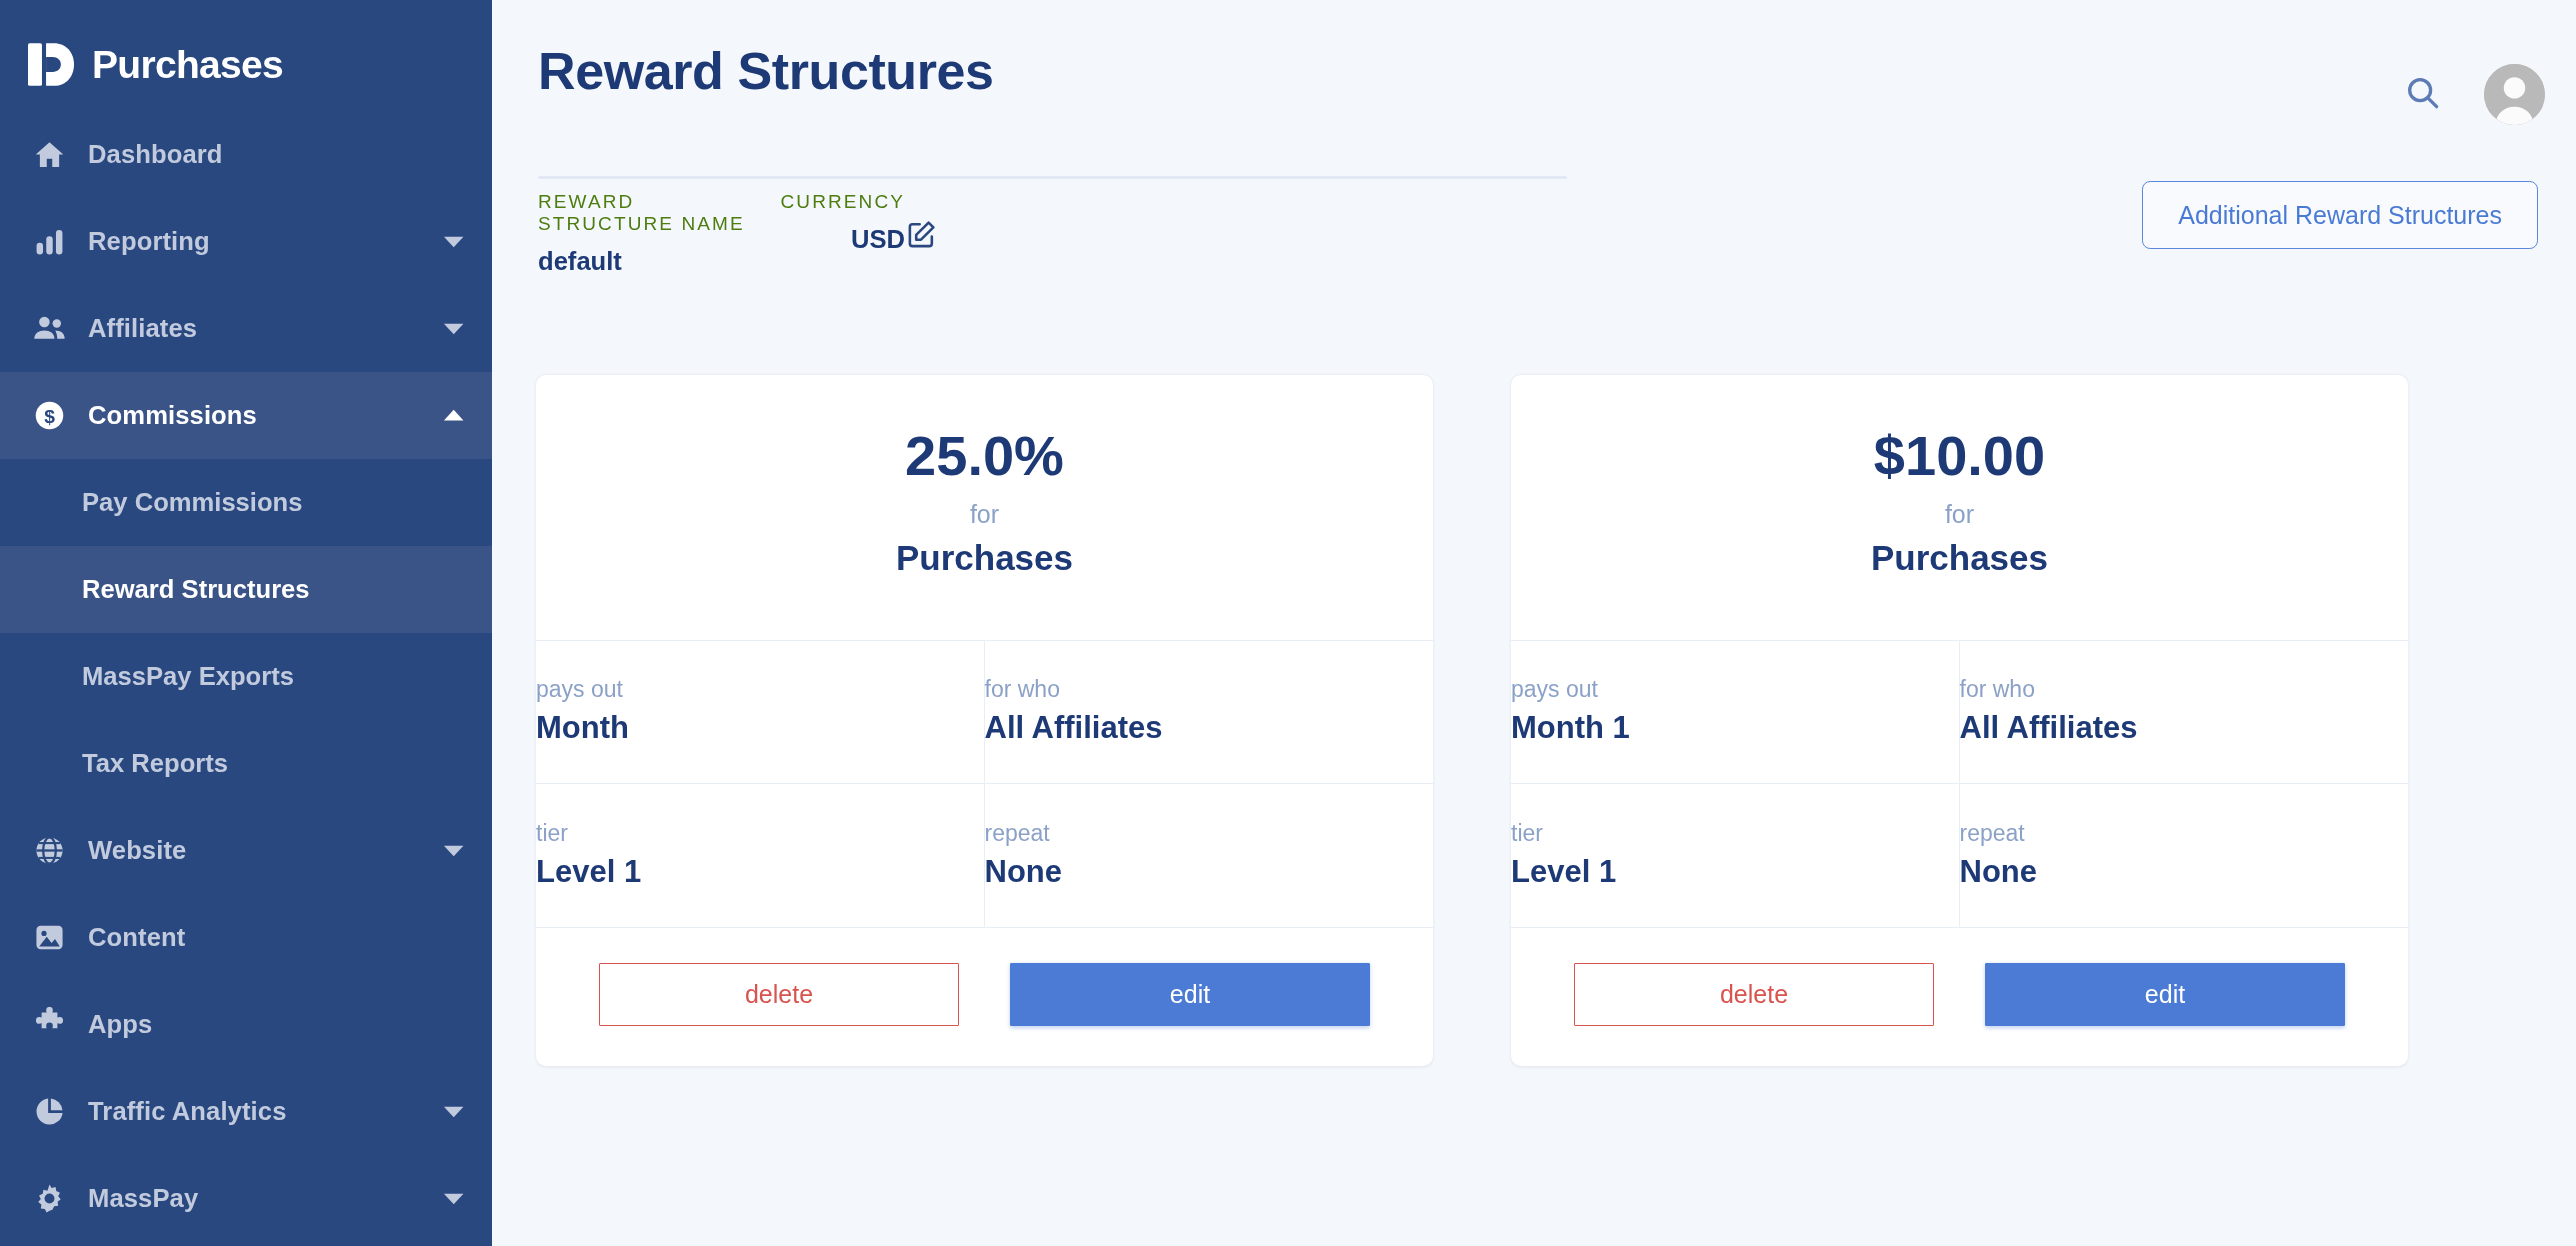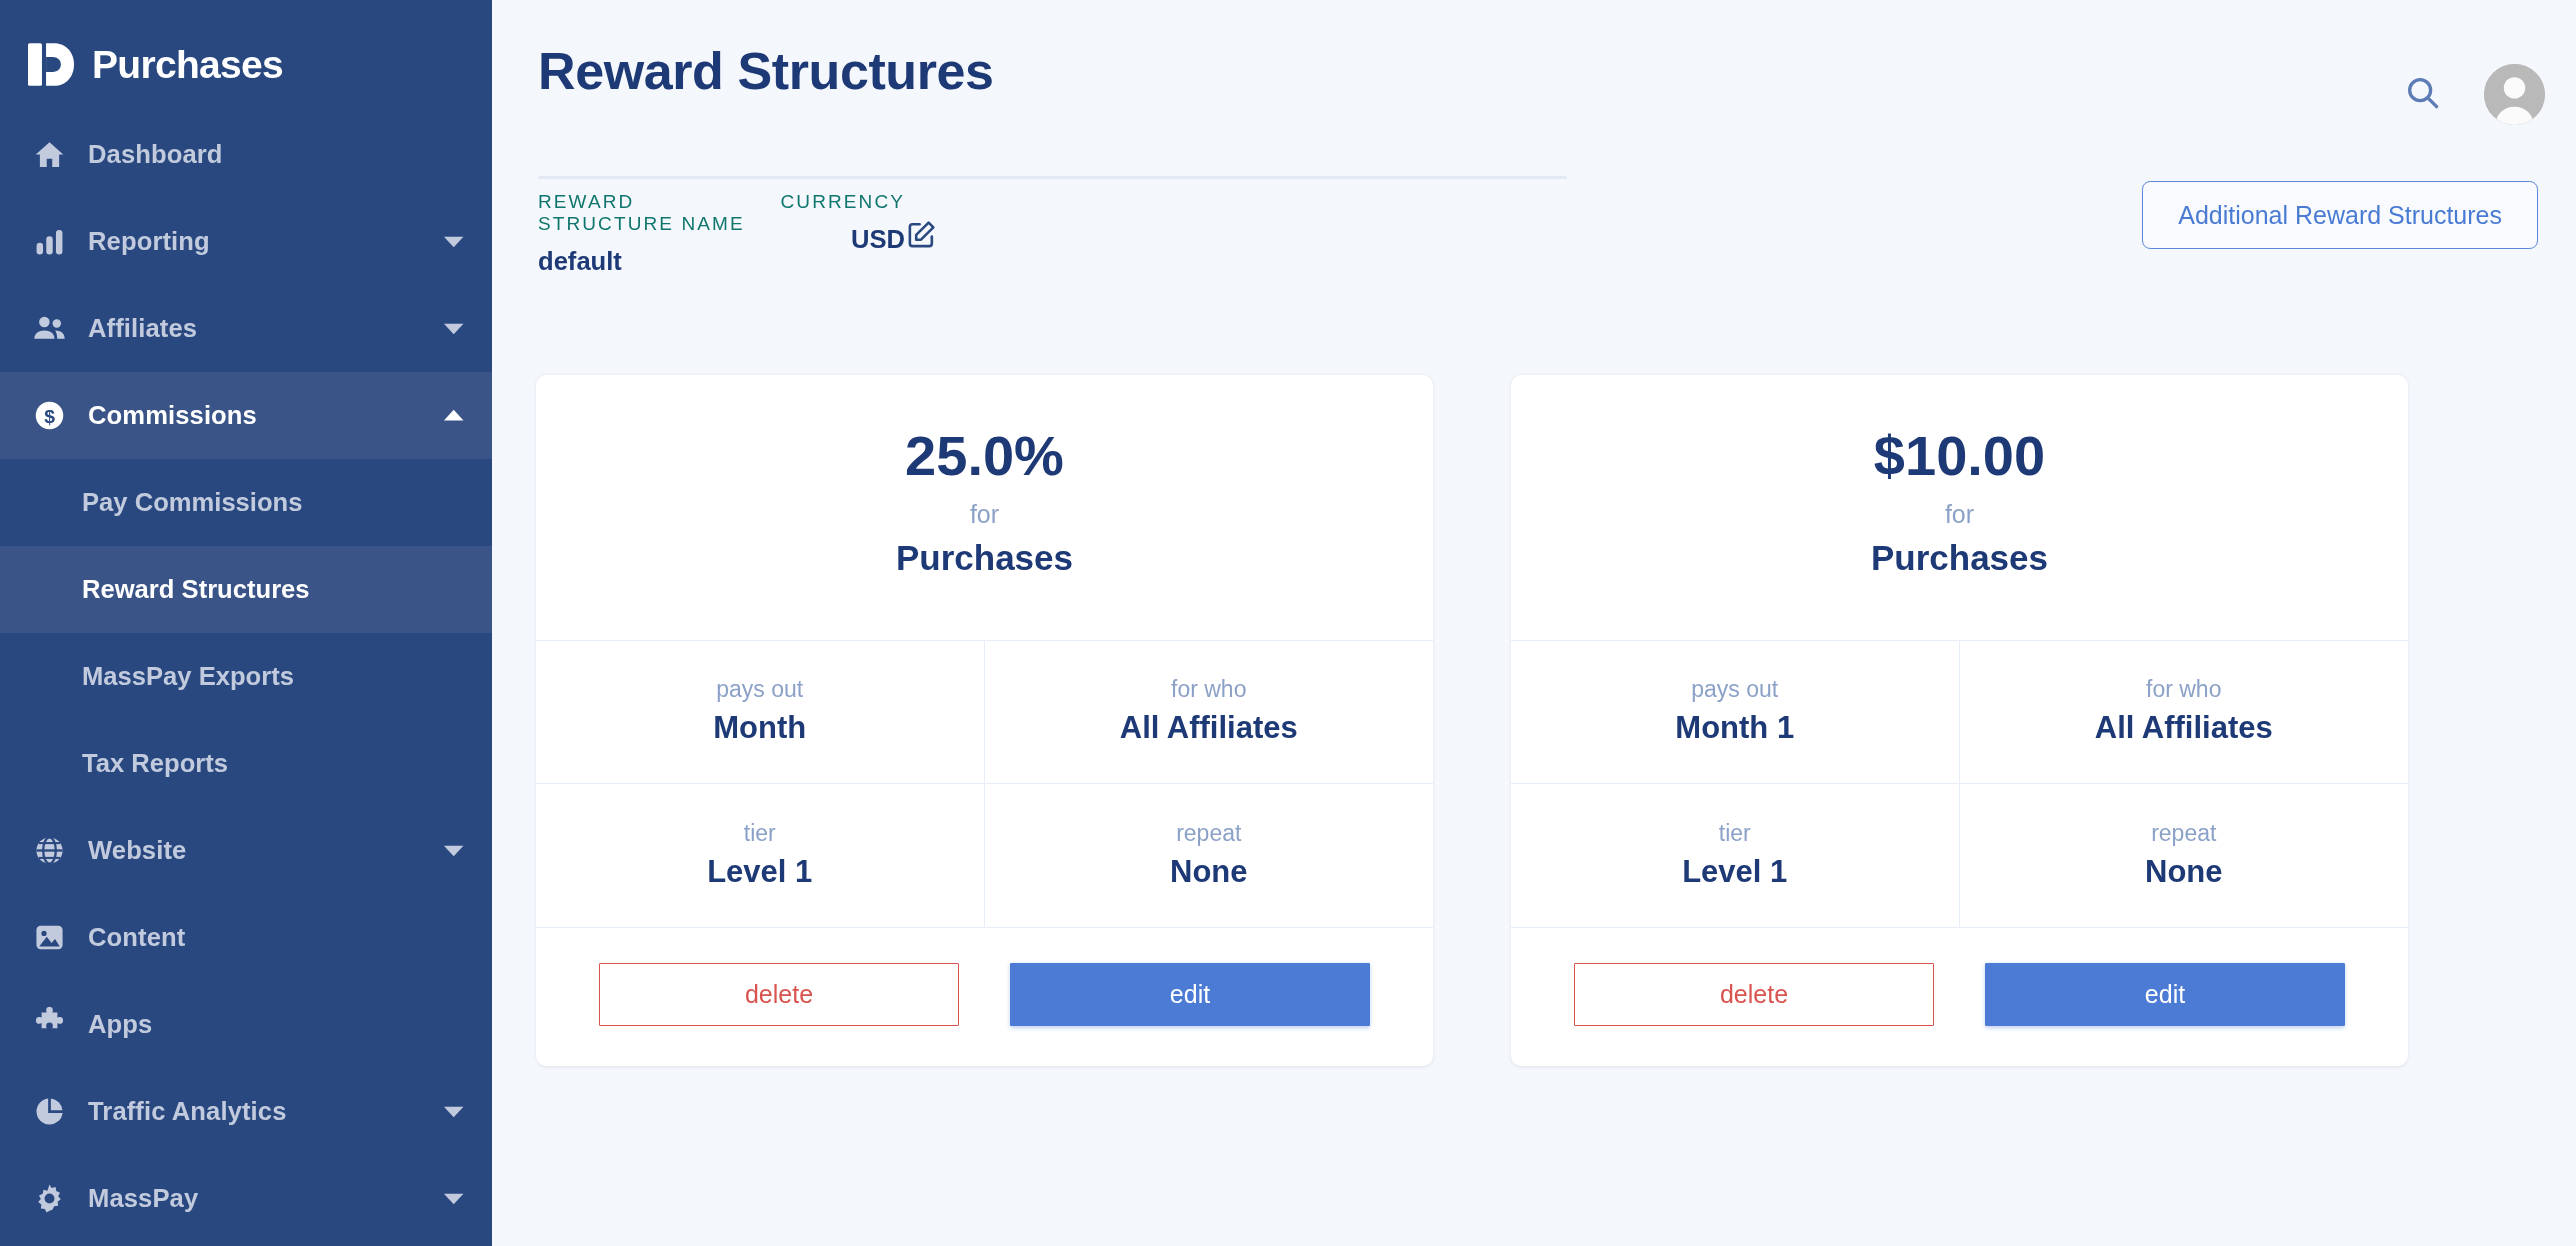--- a/index.html
+++ b/index.html
@@ -147,21 +147,21 @@
     top: 191px;
     display: flex;
     align-items: flex-start;
   }
   .meta-block { display: flex; flex-direction: column; }
   .meta-block.name { width: 214px; }
   .meta-block.currency { width: 153px; text-align: right; }
   .meta-label {
     font-size: 19px;
     letter-spacing: 2.1px;
-    color: #0f766e;
+    color: #4d7c0f;
     font-weight: normal;
     margin-bottom: 11.5px;
   }
   .meta-value {
     font-size: 25.6px;
     font-weight: bold;
     color: #1e3a76;
   }
   .edit-btn {
     background: none;
@@ -233,21 +233,21 @@
     color: #1e3a76;
     line-height: 1.1;
   }
 
   .card-grid { display: flex; flex-wrap: wrap; }
   .cell {
     width: 50%;
     height: 143px;
     display: flex;
     flex-direction: column;
-    align-items: center;
+    align-items: flex-start;
     justify-content: center;
   }
   .cell:nth-child(odd) { border-right: 1.6px solid #e8eef8; }
   .cell-row-top { border-bottom: 1.6px solid #e8eef8; }
   .cell-label {
     font-size: 23px;
     color: #8ba1c7;
     line-height: 1;
     margin-bottom: 10px;
   }

